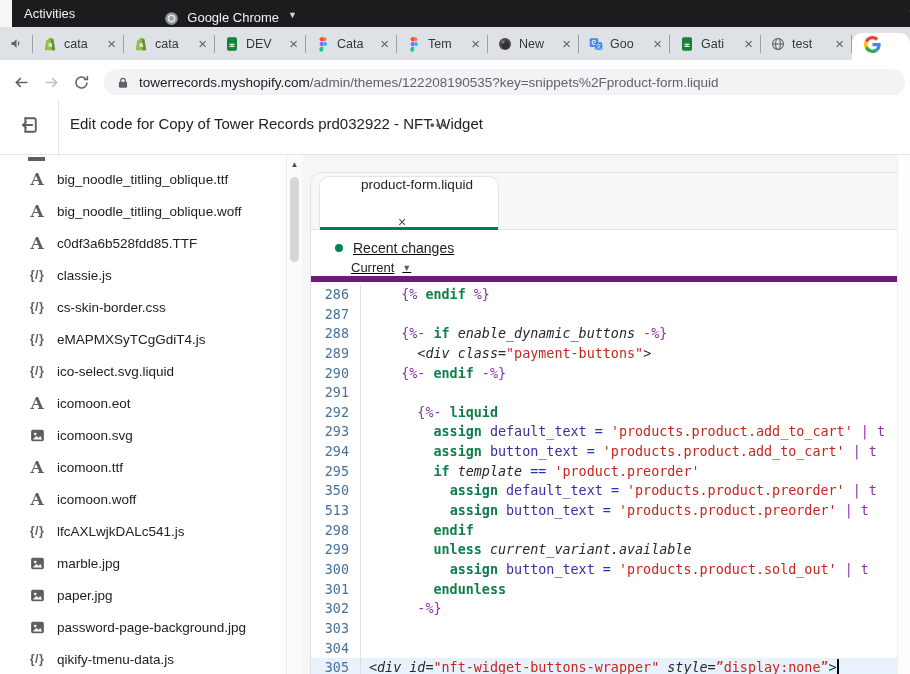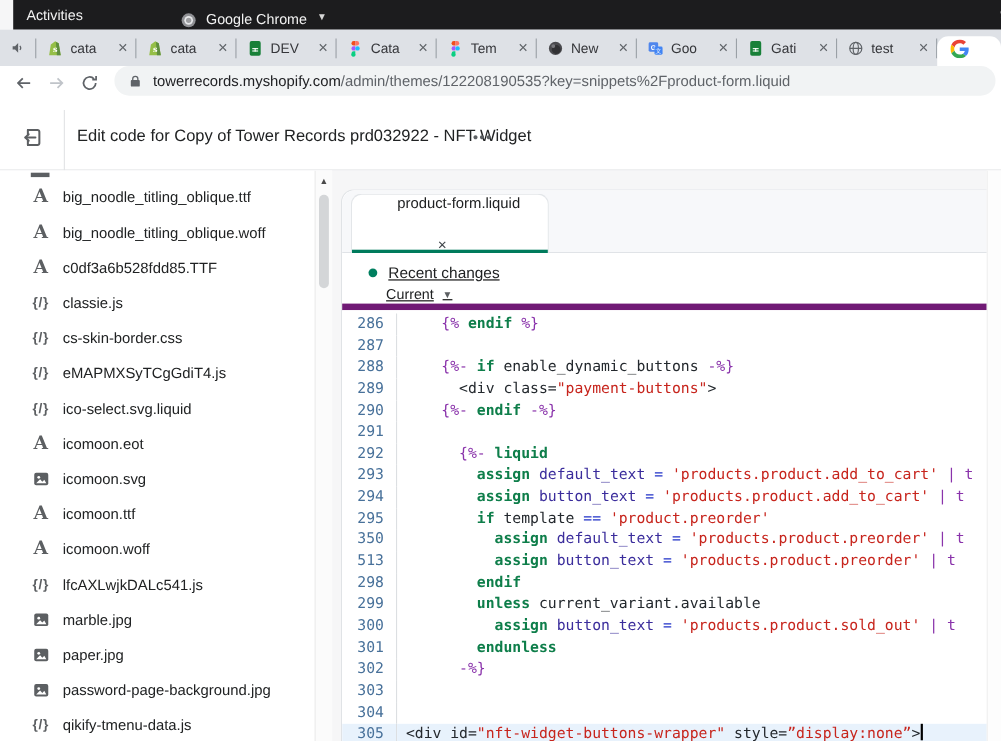--- a/index.html
+++ b/index.html
@@ -21,21 +21,21 @@
   .tsep { width:1px; height:18px; background:#9aa0a6; flex:none; }
   .btab { width:90px; height:33px; display:flex; align-items:center; gap:6px; padding:0 7px 0 9px; flex:none; cursor:pointer; }
   .btab .fav { width:16px; height:16px; flex:none; }
   .btab .fav svg { width:16px; height:16px; display:block; }
   .btab .tlabel { flex:1; font-size:12.5px; color:#35363a; overflow:hidden; white-space:nowrap; }
   .btab .tclose { font-size:15px; color:#5f6368; line-height:1; cursor:pointer; }
   #activetab { width:58px; height:27px; margin-top:6px; background:#fff; border-radius:10px 10px 0 0; display:flex; align-items:center; justify-content:flex-start; padding-left:12px; flex:none; }
   #activetab svg { width:17px; height:17px; }
 
   
-  #ntb { position:absolute; left:0; top:60px; width:910px; height:51px; background:#fff; border-bottom:1px solid #0ea5e9; display:flex; }
+  #ntb { position:absolute; left:0; top:60px; width:910px; height:51px; background:#fff; border-bottom:6px solid #0ea5e9; display:flex; align-items:center; }
   .navbtn { width:30px; height:30px; display:flex; align-items:center; justify-content:center; cursor:pointer; }
   .navbtn svg { width:19px; height:19px; }
   #navback { margin-left:6px; }
   #urlbar { flex:1; height:27px; margin:0 5px 0 8px; background:#f1f3f4; border-radius:14px; display:flex; align-items:center; padding:0 12px; overflow:hidden; }
   #urlbar svg { width:14px; height:14px; flex:none; margin-right:9px; }
   #urltext { font-size:13.5px; white-space:nowrap; overflow:hidden; }
   #urltext .dom { color:#202124; }
   #urltext .path { color:#5f6368; }
 
   
@@ -86,21 +86,21 @@
   #code { position:absolute; left:0; top:109px; width:100%; bottom:0; background:#fff; font-family:"DejaVu Sans Mono",monospace; font-size:13.4px; overflow:hidden; padding-top:3px; }
   .cmrow { display:flex; height:19.65px; line-height:19.65px; }
   .cmrow .ln { width:50px; flex:none; text-align:right; padding-right:11px; color:#48719a; border-right:1px solid #dcdfe2; }
   .cmrow .lc { flex:1; white-space:pre; padding-left:8px; color:#24292e; }
   .cmrow.active .lc, .cmrow.active .ln { background:#e8f2fc; }
   .t-br { color:#8a33ab; }
   .t-kw { color:#0e7e4a; font-weight:bold; }
   .t-var { color:#3b2d9c; }
   .t-op { color:#2032c8; }
   .t-str { color:#c7251d; }
-  .t-pl { color:#24292e; }
+  .t-pl { color:#24292e;font-style:italic; }
   #cursor { display:inline-block; width:2px; height:15px; background:#000; vertical-align:-2px; }
 </style>
 </head>
 <body>
 
 <div id="stage">
 
   <div id="ubar">
     <span id="activities">Activities</span>
     <span id="appmenu">

